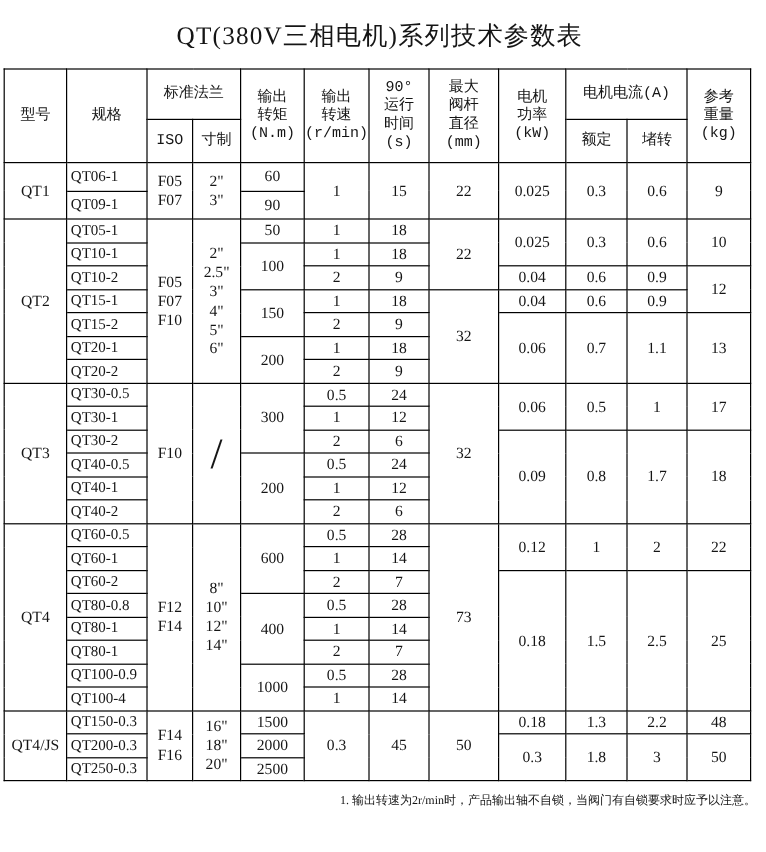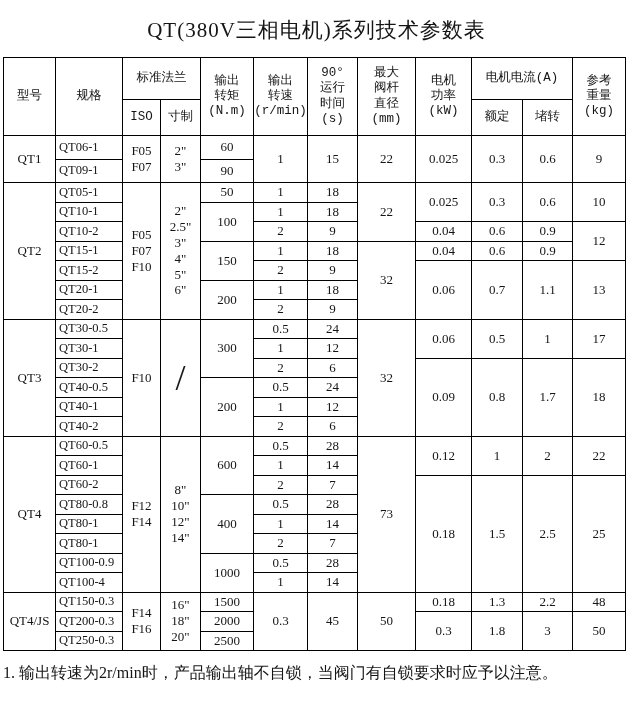--- a/index.html
+++ b/index.html
@@ -56,22 +56,23 @@
     padding-left: 3px;
     font-size: 12.5px;
   }
   .params td.slash {
     font-size: 36px;
     line-height: 1;
     font-weight: 300;
   }
   .notes {
     margin-top: 7px;
-    font-size: 16px;
+    font-size: 10px;
     line-height: 1.9;
+    text-align: right;
   }
   .notes p {
     margin: 0;
   }
 </style>
 </head>
 <body>
 
 <div class="page">
   <h1 class="page-title">QT(380V三相电机)系列技术参数表</h1>

